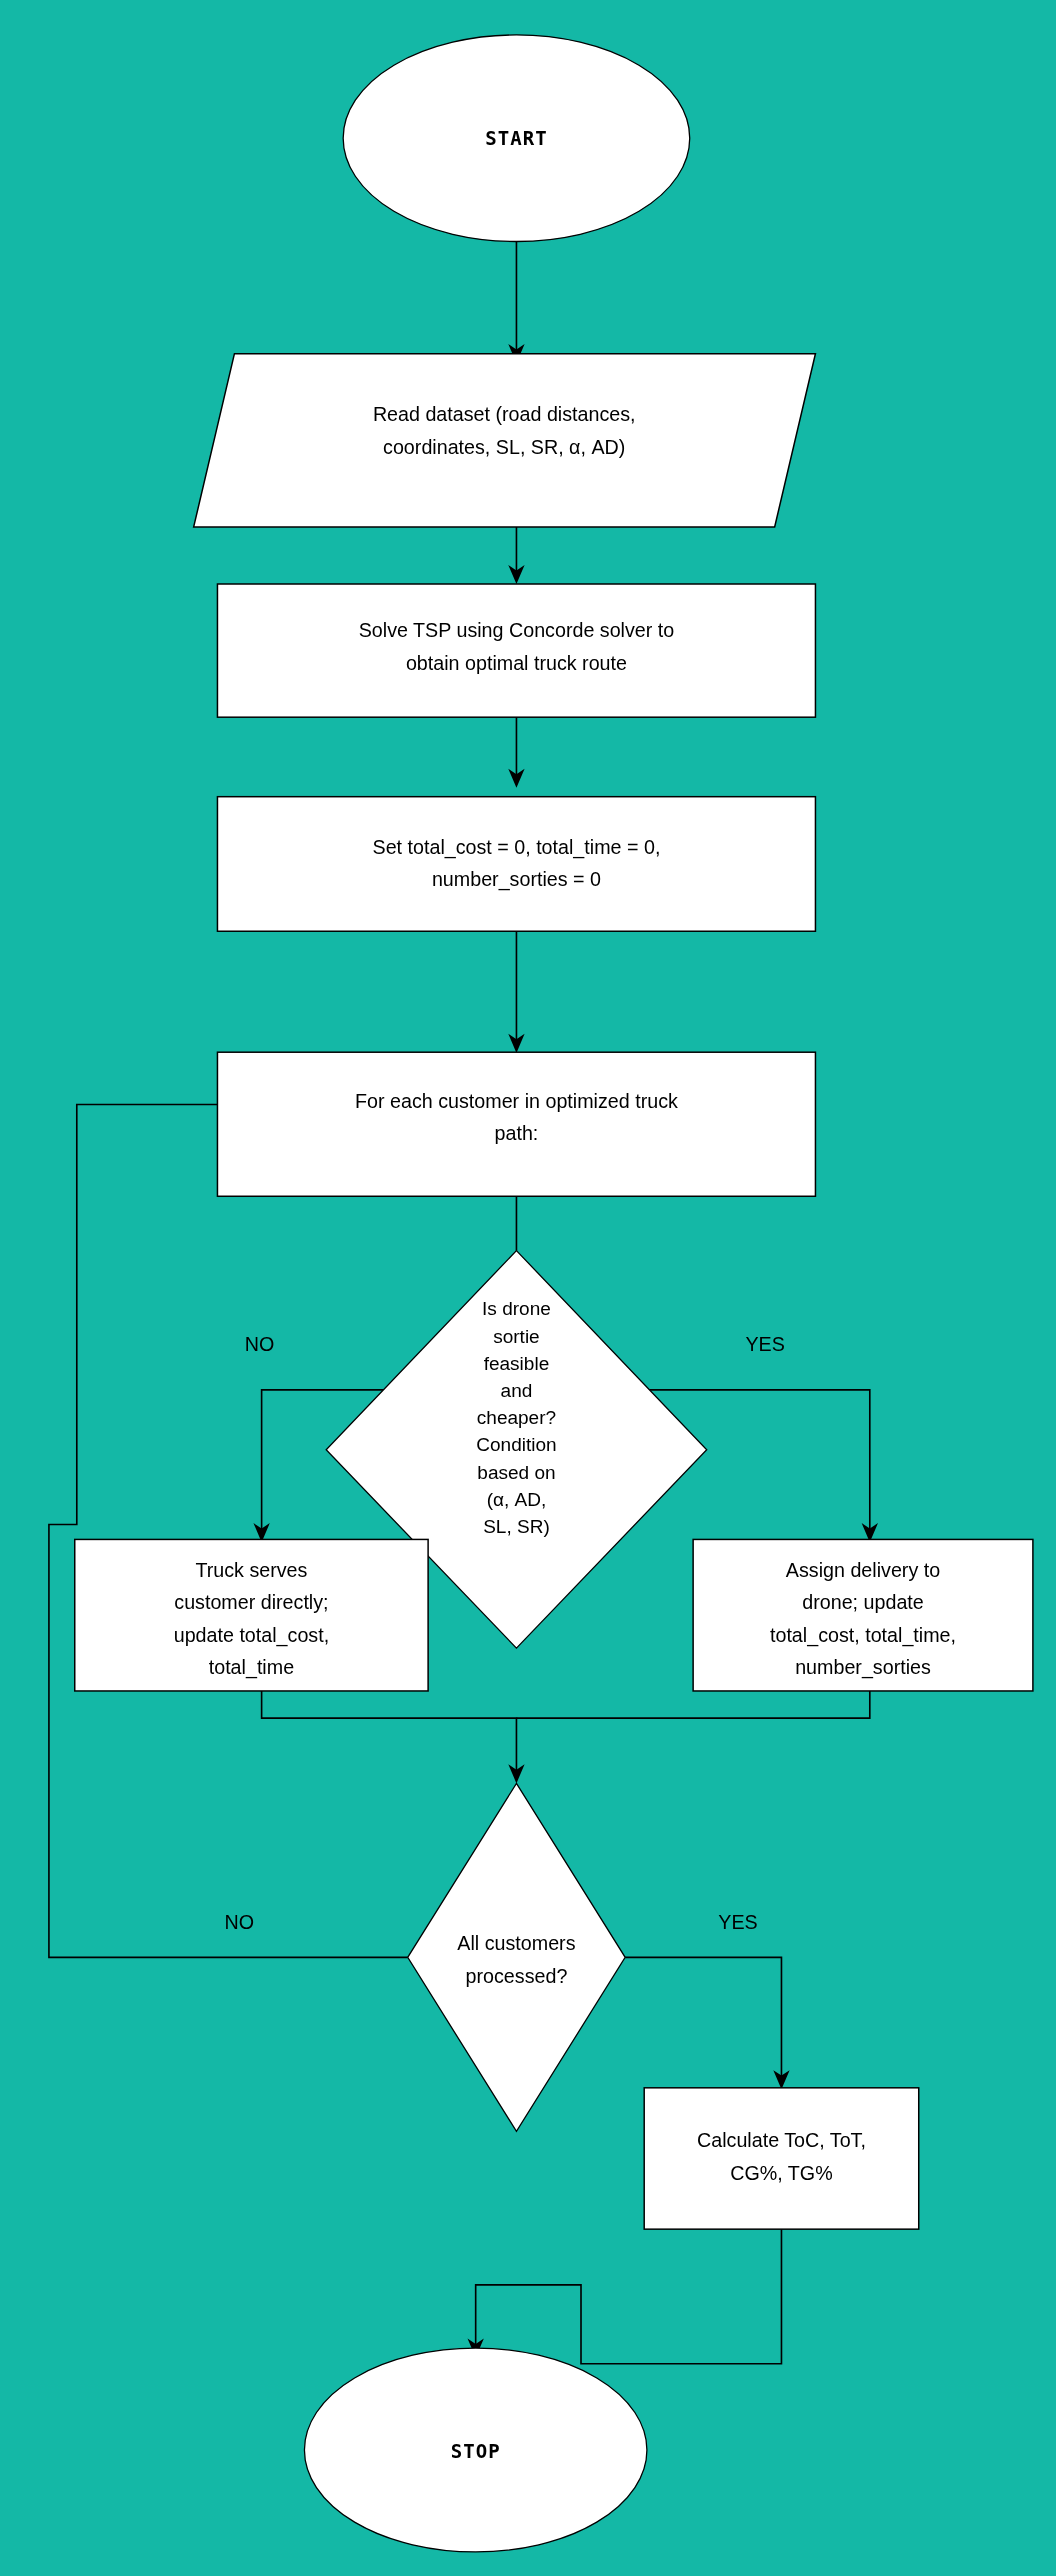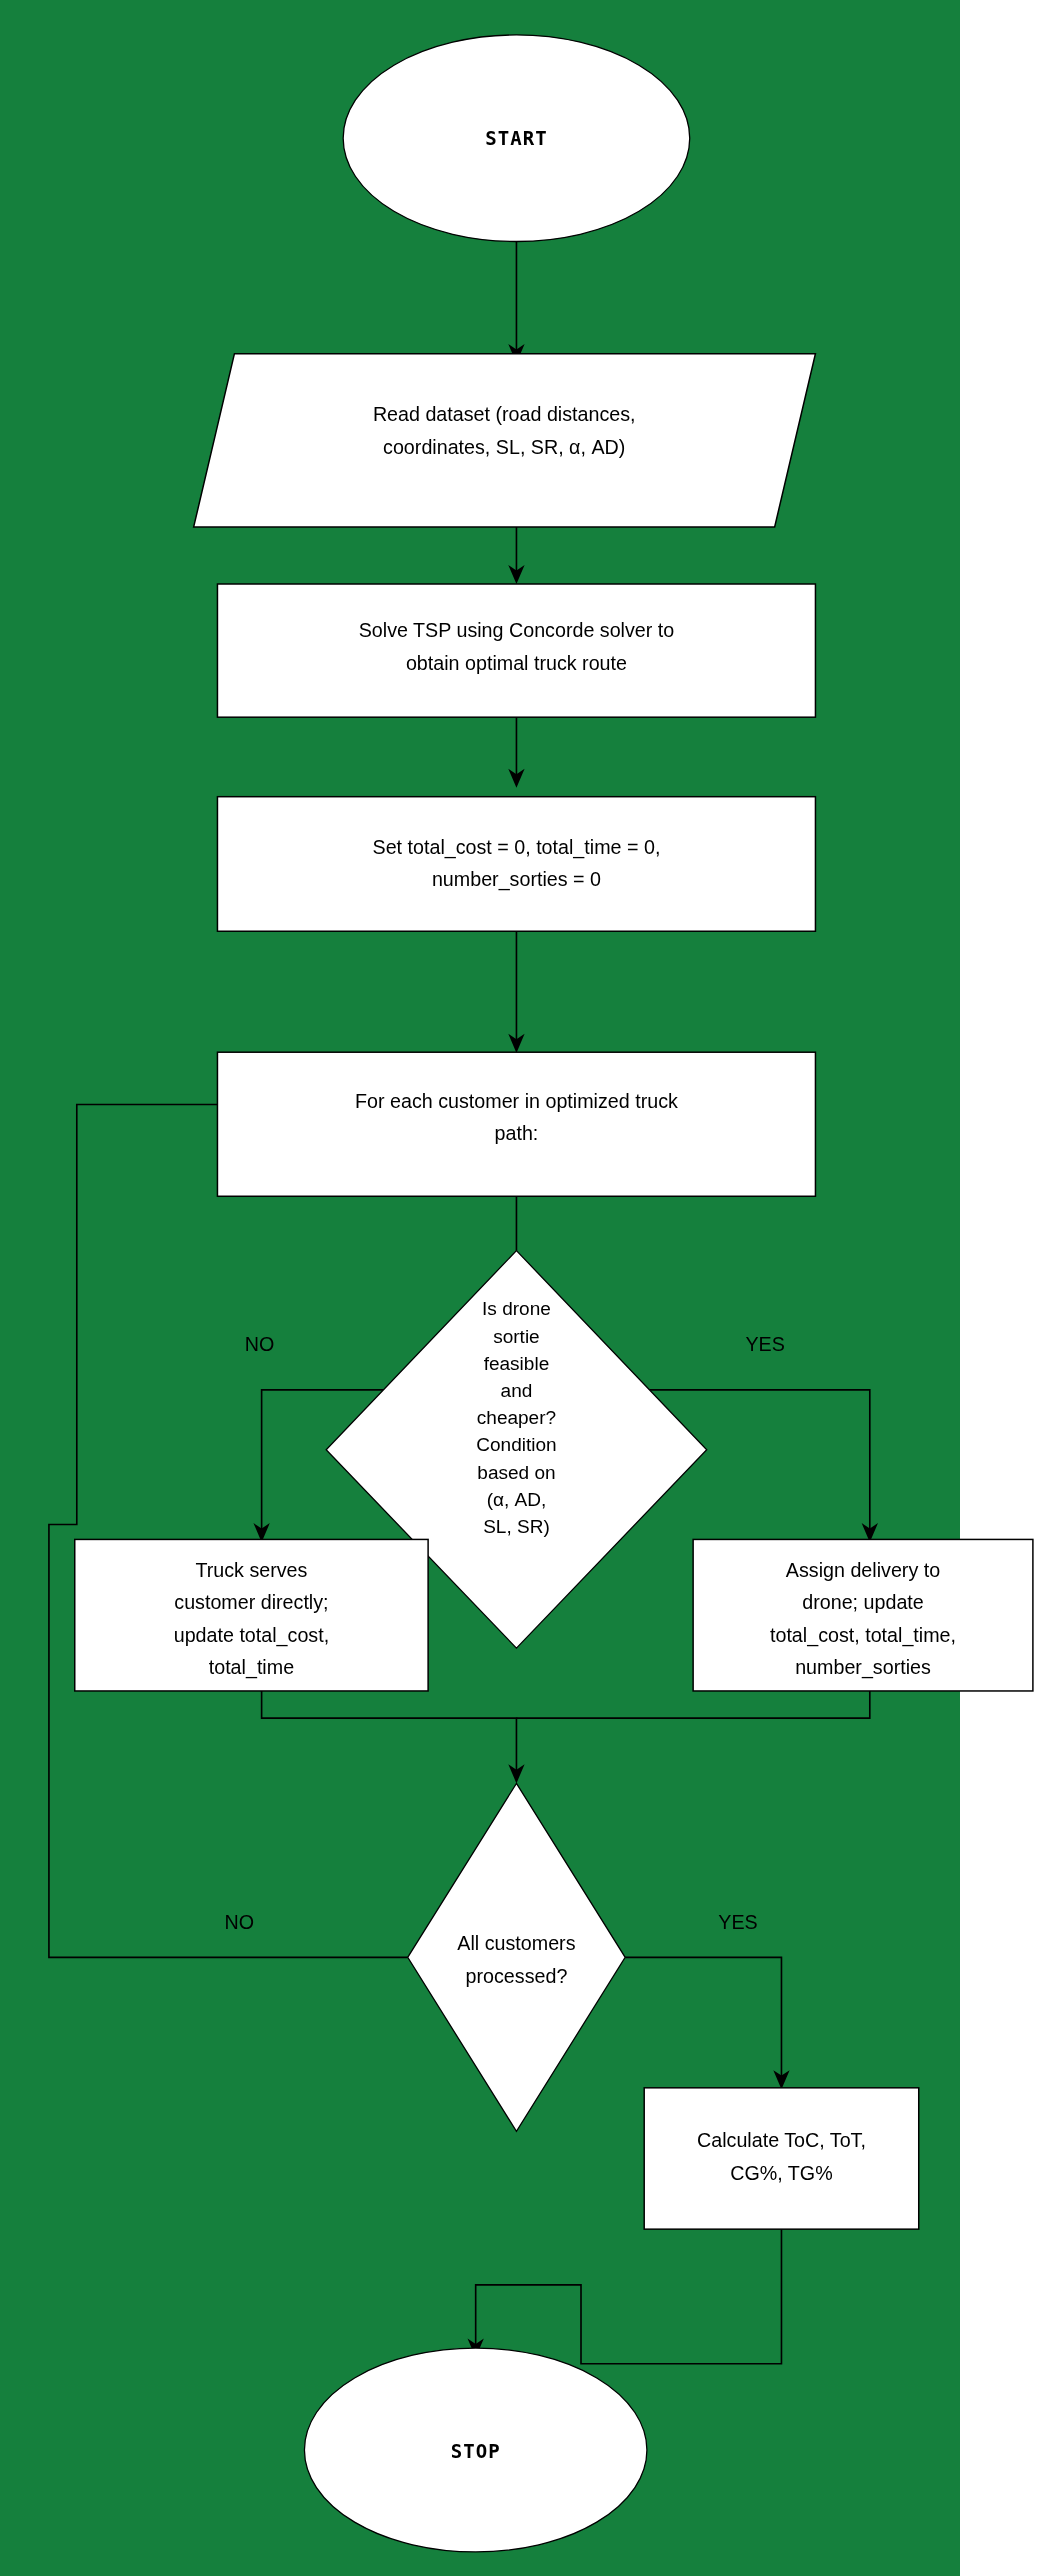--- a/index.html
+++ b/index.html
@@ -8,23 +8,23 @@
     background: #ffffff;
   }
   body {
     width: 1056px;
     height: 2576px;
     font-family: "Liberation Sans", sans-serif;
     overflow: hidden;
   }
   #flowchart-root {
     position: relative;
-    width: 960px;
+    width: 1056px;
     height: 2576px;
-    background: #15803d;
+    background: #14b8a6;
   }
   svg.chart-canvas {
     display: block;
     width: 1056px;
     height: 2576px;
   }
   .shape-outline {
     fill: #ffffff;
     stroke: #000000;
     stroke-width: 2.2;

